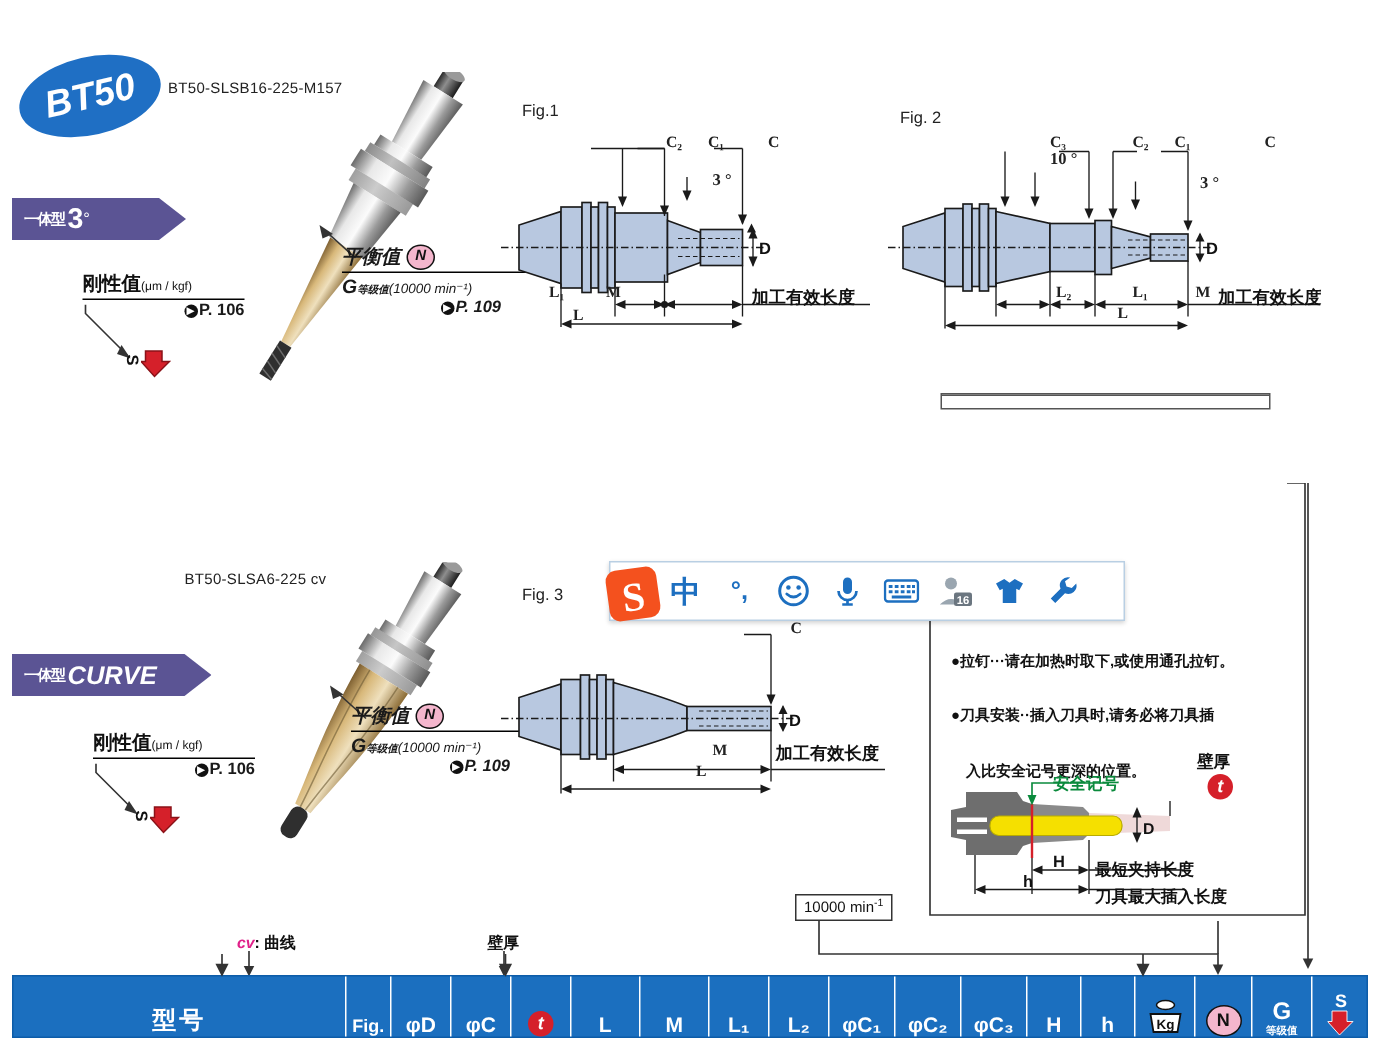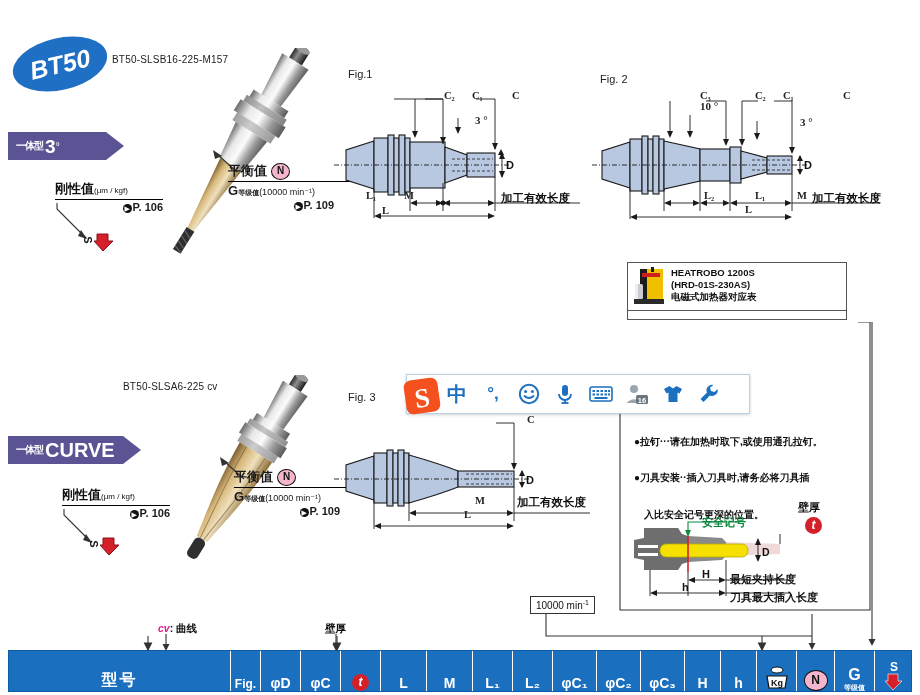--- a/index.html
+++ b/index.html
@@ -40,21 +40,21 @@
   
   .callout-rigid{width:108px;}
   .callout-rigid .cr-title{font-size:13px;font-weight:bold;color:#111;white-space:nowrap;}
   .callout-rigid .cr-unit{font-size:8px;font-weight:normal;}
   .callout-rigid .cr-rule{border-top:1.3px solid #000;margin-top:1px;}
   .pref{font-size:11px;font-weight:bold;text-align:right;white-space:nowrap;margin-top:1px;}
   .pref .dot{display:inline-block;width:9px;height:9px;border-radius:50%;
     background:#111;color:#fff;font-size:7px;line-height:9px;text-align:center;
     margin-right:1px;vertical-align:middle;}
 
-  .callout-bal{width:128px;}
+  .callout-bal{width:128px;font-style:italic;}
   .callout-bal .cb-title{font-size:13px;font-weight:bold;white-space:nowrap;}
   .n-circle{display:inline-block;width:17px;height:15px;border-radius:50%;
     background:#f4b6cd;border:1.3px solid #111;color:#111;
     font-size:10px;font-weight:bold;line-height:14px;text-align:center;
     margin-left:4px;vertical-align:middle;}
   .callout-bal .cb-rule{border-top:1.3px solid #000;margin-top:1px;}
   .cb-sub{font-size:9px;white-space:nowrap;margin-top:1px;}
   .cb-sub b{font-size:13px;}
   .cb-sub .tiny{font-size:7px;font-weight:bold;}
 
@@ -210,21 +210,21 @@
   <div class="cb-sub">
     <b>G</b><span class="tiny">等级值</span><span>(10000 min⁻¹)</span>
   </div>
   <div class="pref" style="padding-right:22px;">
     <span class="dot">▶</span><span>P. 109</span>
   </div>
 </div>
 
 <div class="abs type-tag nosel" style="left:8px;top:436px;width:125px;">
   <span class="t-pre">一体型</span>
-  <span class="t-main" style="font-size:20px;">CURVE</span>
+  <span class="t-main" style="font-size:17px;font-style:italic;">CURVE</span>
 </div>
 
 <div class="abs prod-code nosel" style="left:112px;top:381px;margin-left:11px;">BT50-SLSA6-225 cv</div>
 
 <svg class="abs nosel" style="left:168px;top:375px;" width="150" height="200" viewBox="0 0 150 200">
   <g transform="rotate(32 75 100)">
     <rect x="66" y="-14" width="14" height="13" fill="url(#dark1)"></rect>
     <ellipse cx="73" cy="-14" rx="7.5" ry="3.2" fill="#9a9a9a"></ellipse>
     <path d="M59 -1 L88 -1 L85 40 L62 40 Z" fill="url(#steel1)"></path>
     <rect x="54" y="40" width="39" height="8" fill="url(#steel1)"></rect>
@@ -477,38 +477,20 @@
       <path d="M184 121 L177 118 L177 124 Z"></path>
   </g>
   <line x1="184" y1="108" x2="260" y2="108" stroke="#1a1a1a" stroke-width="0.9"></line>
 </svg>
 <div class="abs dim-txt nosel" style="left:527px;top:414px;">C</div>
 <div class="abs dim-txt nosel" style="left:475px;top:495px;">M</div>
 <div class="abs dim-txt nosel" style="left:464px;top:509px;">L</div>
 <div class="abs cn-dim nosel" style="left:517px;top:495px;">加工有效长度</div>
 
 <div class="abs hr-box nosel" style="left:627px;top:262px;width:218px;">
-  <div class="hr-top">
-    <div class="hr-photo">
-      <svg width="34" height="40" viewBox="0 0 34 40">
-        <rect x="14" y="2" width="17" height="30" fill="#f0c000"></rect>
-        <rect x="8" y="2" width="7" height="30" fill="#1c1c1c"></rect>
-        <rect x="10" y="6" width="18" height="4" fill="#cc2020"></rect>
-        <rect x="3" y="17" width="8" height="15" rx="1.5" fill="#c9ccd1"></rect>
-        <rect x="3" y="17" width="3" height="15" fill="#eceef1"></rect>
-        <rect x="2" y="32" width="30" height="5" fill="#2a2a2a"></rect>
-        <rect x="19" y="0" width="3" height="5" fill="#1c1c1c"></rect>
-      </svg>
-    </div>
-    <div class="hr-txt">
-      <div>HEATROBO 1200S</div>
-      <div>(HRD-01S-230AS)</div>
-      <div>电磁式加热器对应表</div>
-    </div>
-  </div>
   <div class="hr-divider"></div>
   <div class="hr-bot">
   </div>
 </div>
 
 <svg class="abs nosel" style="left:618px;top:322px;" width="260" height="290">
   <path d="M240 0 L252 0 L252 288 L2 288 L2 60" stroke="#333" stroke-width="1.1" fill="none"></path>
 </svg>
 
 <div class="abs note-box nosel" style="left:626px;top:398px;width:218px;">

